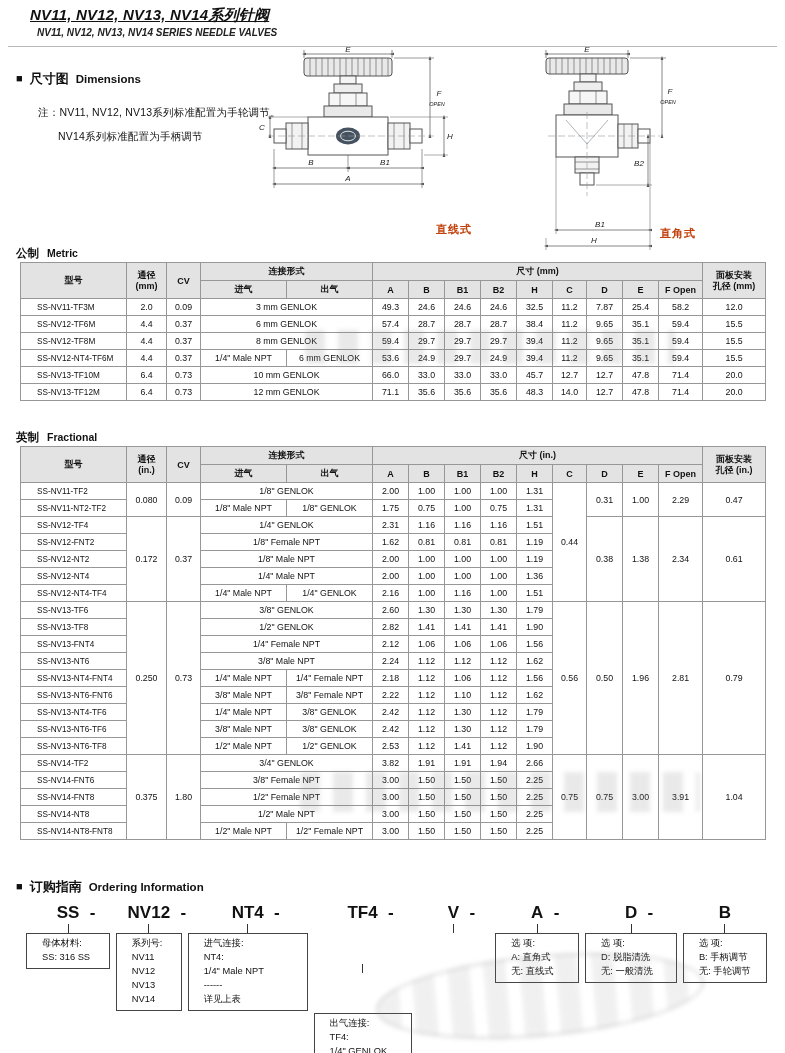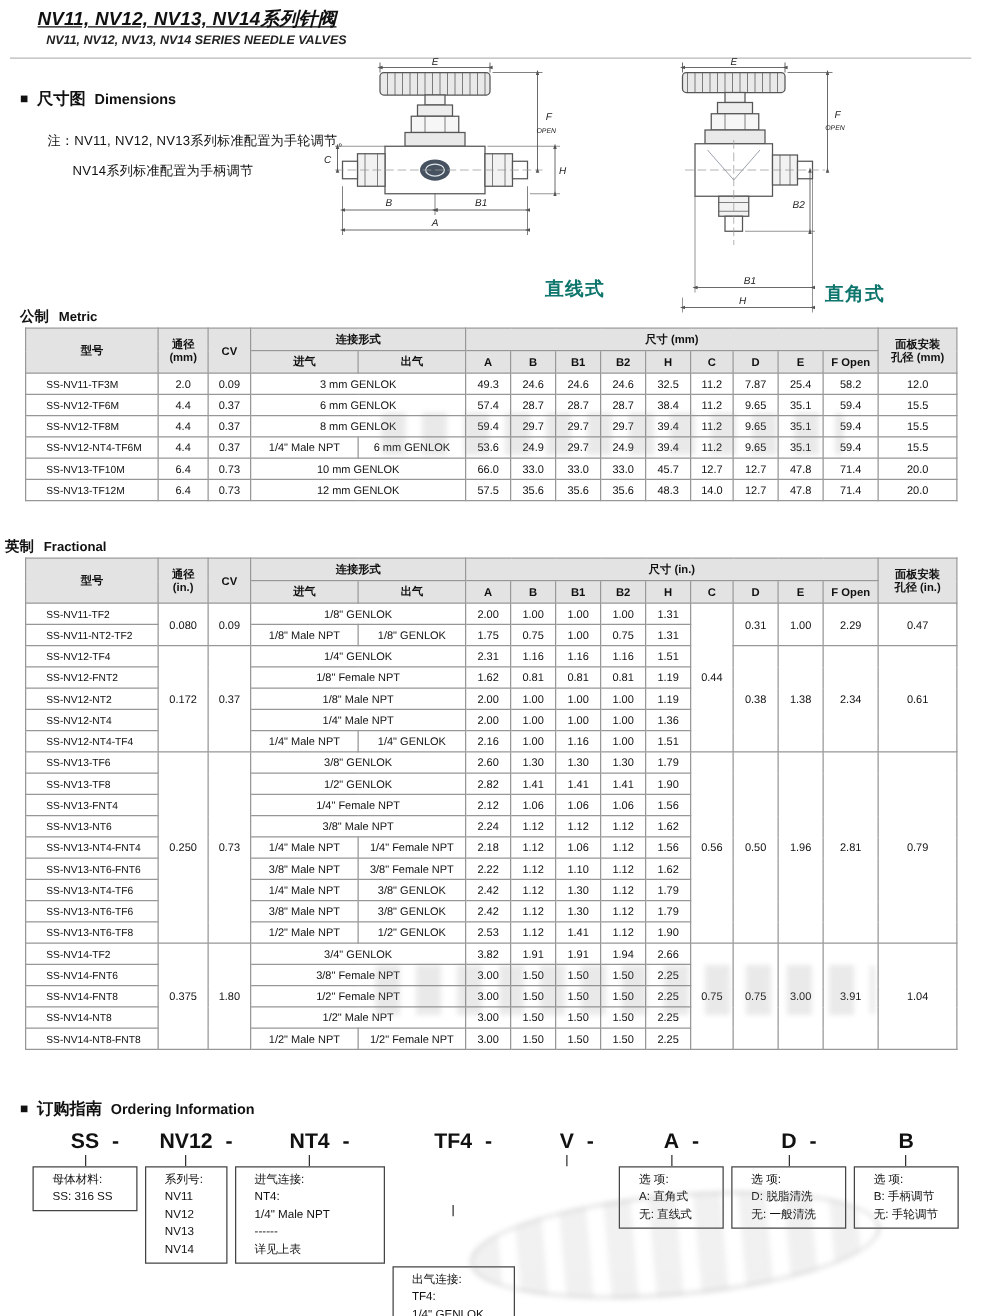--- a/index.html
+++ b/index.html
@@ -7,21 +7,21 @@
   body{width:785px;height:1053px;font-family:"Liberation Sans","DejaVu Sans",sans-serif;color:#111;position:relative;overflow:hidden}
   .abs{position:absolute}
   .doc-title{left:30px;top:6px;font-size:15px;font-weight:bold;font-style:italic;text-decoration:underline;letter-spacing:.2px}
   .doc-subtitle{left:37px;top:27px;font-size:10px;font-style:italic;font-weight:bold;color:#222}
   .header-rule{left:8px;top:46px;width:769px;height:1px;background:#b8b8b8}
   .section-heading{display:flex;align-items:baseline;gap:7px}
   .bullet{font-size:11px;position:relative;top:-1px}
   .heading-cn{font-size:13px;font-weight:bold}
   .heading-en{font-size:11.5px;font-weight:bold}
   .note{font-size:10.5px;color:#111;letter-spacing:.2px}
-  .drawing-label{font-size:15px;font-weight:bold;color:#0f766e;letter-spacing:1px}
+  .drawing-label{font-size:11px;font-weight:bold;color:#c2410c;letter-spacing:1px}
   .table-label{display:flex;gap:8px;align-items:baseline}
   .table-label .cn{font-size:11.5px;font-weight:bold}
   .table-label .en{font-size:10.5px;font-weight:bold}
   table.spec{border-collapse:collapse;table-layout:fixed;width:745px;font-size:8.8px;background:#fff}
   table.spec th,table.spec td{border:1px solid #979797;text-align:center;vertical-align:middle;padding:0 2px;overflow:hidden}
   table.spec thead th{background:#e3e3e3;font-weight:bold;font-size:9px;height:18px}
   table.spec td{height:17px}
   table.spec td.model{text-align:left;font-size:8.2px;padding-left:16px;white-space:nowrap}
   .pre{white-space:pre-line;line-height:1.2}
   
@@ -290,35 +290,35 @@
         <td>12.7</td>
         <td>47.8</td>
         <td>71.4</td>
         <td>20.0</td>
       </tr>
       <tr>
         <td class="model">SS-NV13-TF12M</td>
         <td>6.4</td>
         <td>0.73</td>
         <td colspan="2">12 mm GENLOK</td>
-        <td>57.5</td>
+        <td>71.1</td>
         <td>35.6</td>
         <td>35.6</td>
         <td>35.6</td>
         <td>48.3</td>
         <td>14.0</td>
         <td>12.7</td>
         <td>47.8</td>
         <td>71.4</td>
         <td>20.0</td>
       </tr>
     </tbody>
 </table>
 
-<div class="abs table-label" style="left:4px;top:430px">
+<div class="abs table-label" style="left:16px;top:430px">
   <span class="cn">英制</span>
   <span class="en">Fractional</span>
 </div>
 <table class="spec abs" style="left:20px;top:446px">
   <colgroup>
     <col style="width:106px">
       <col style="width:40px">
       <col style="width:34px">
     <col style="width:86px">
       <col style="width:86px">

